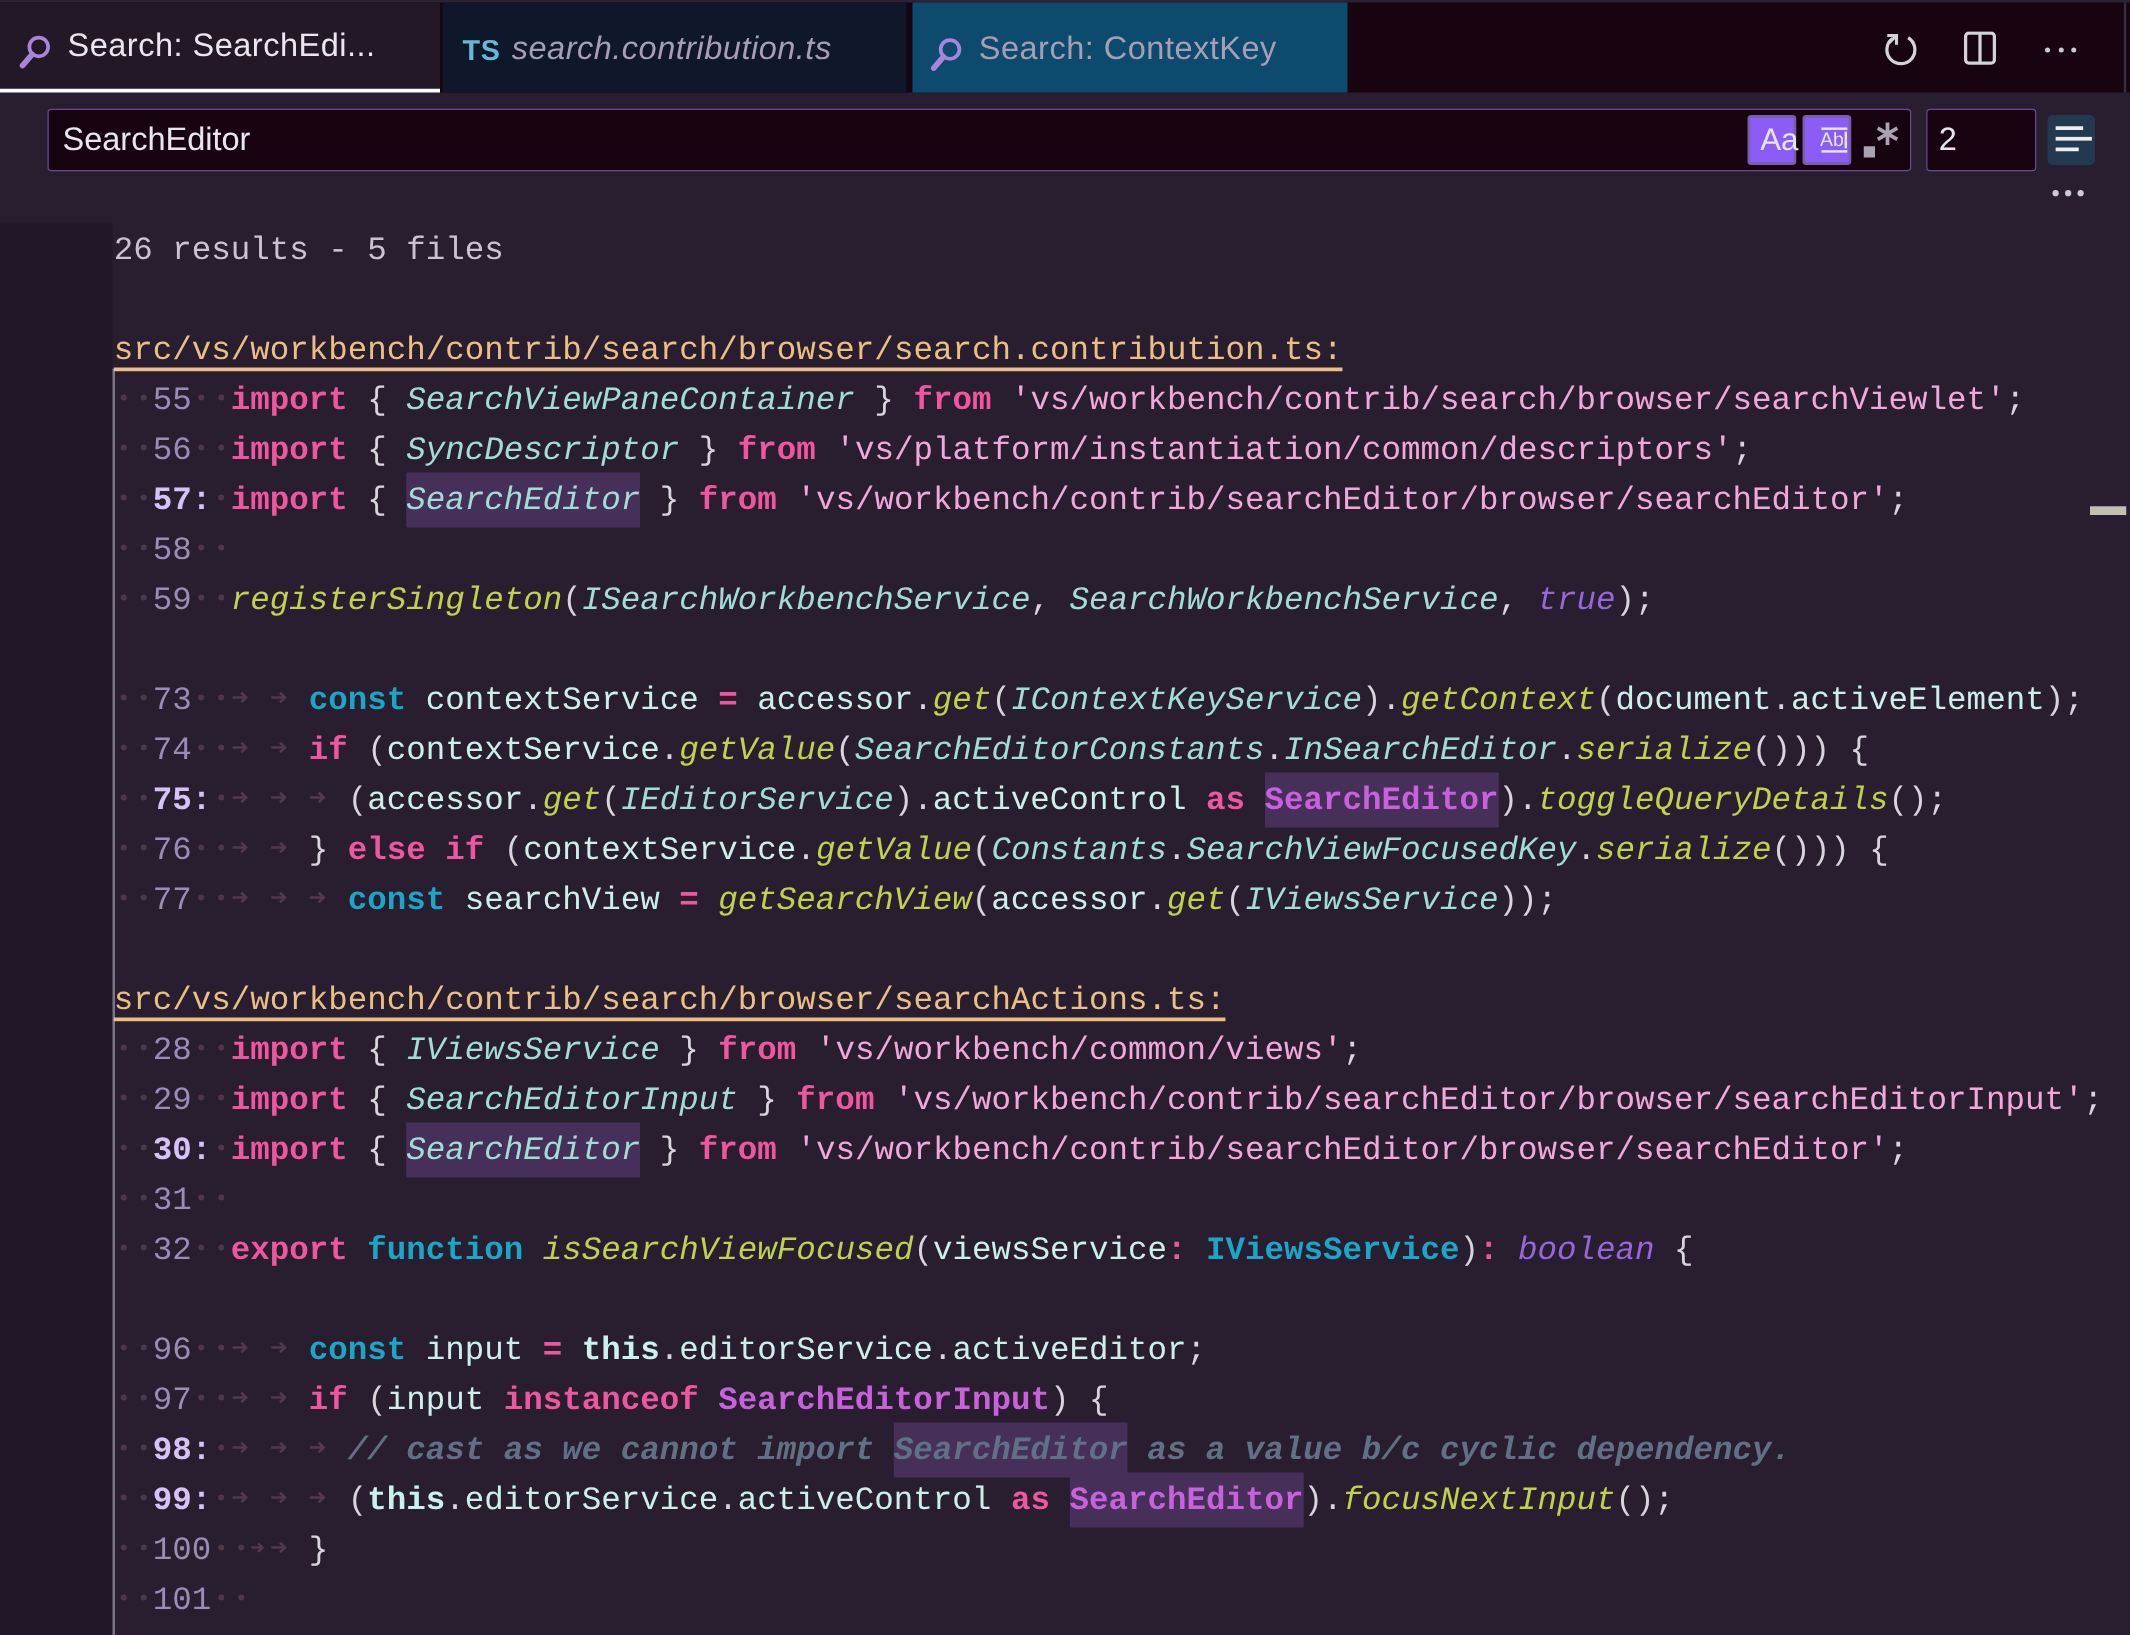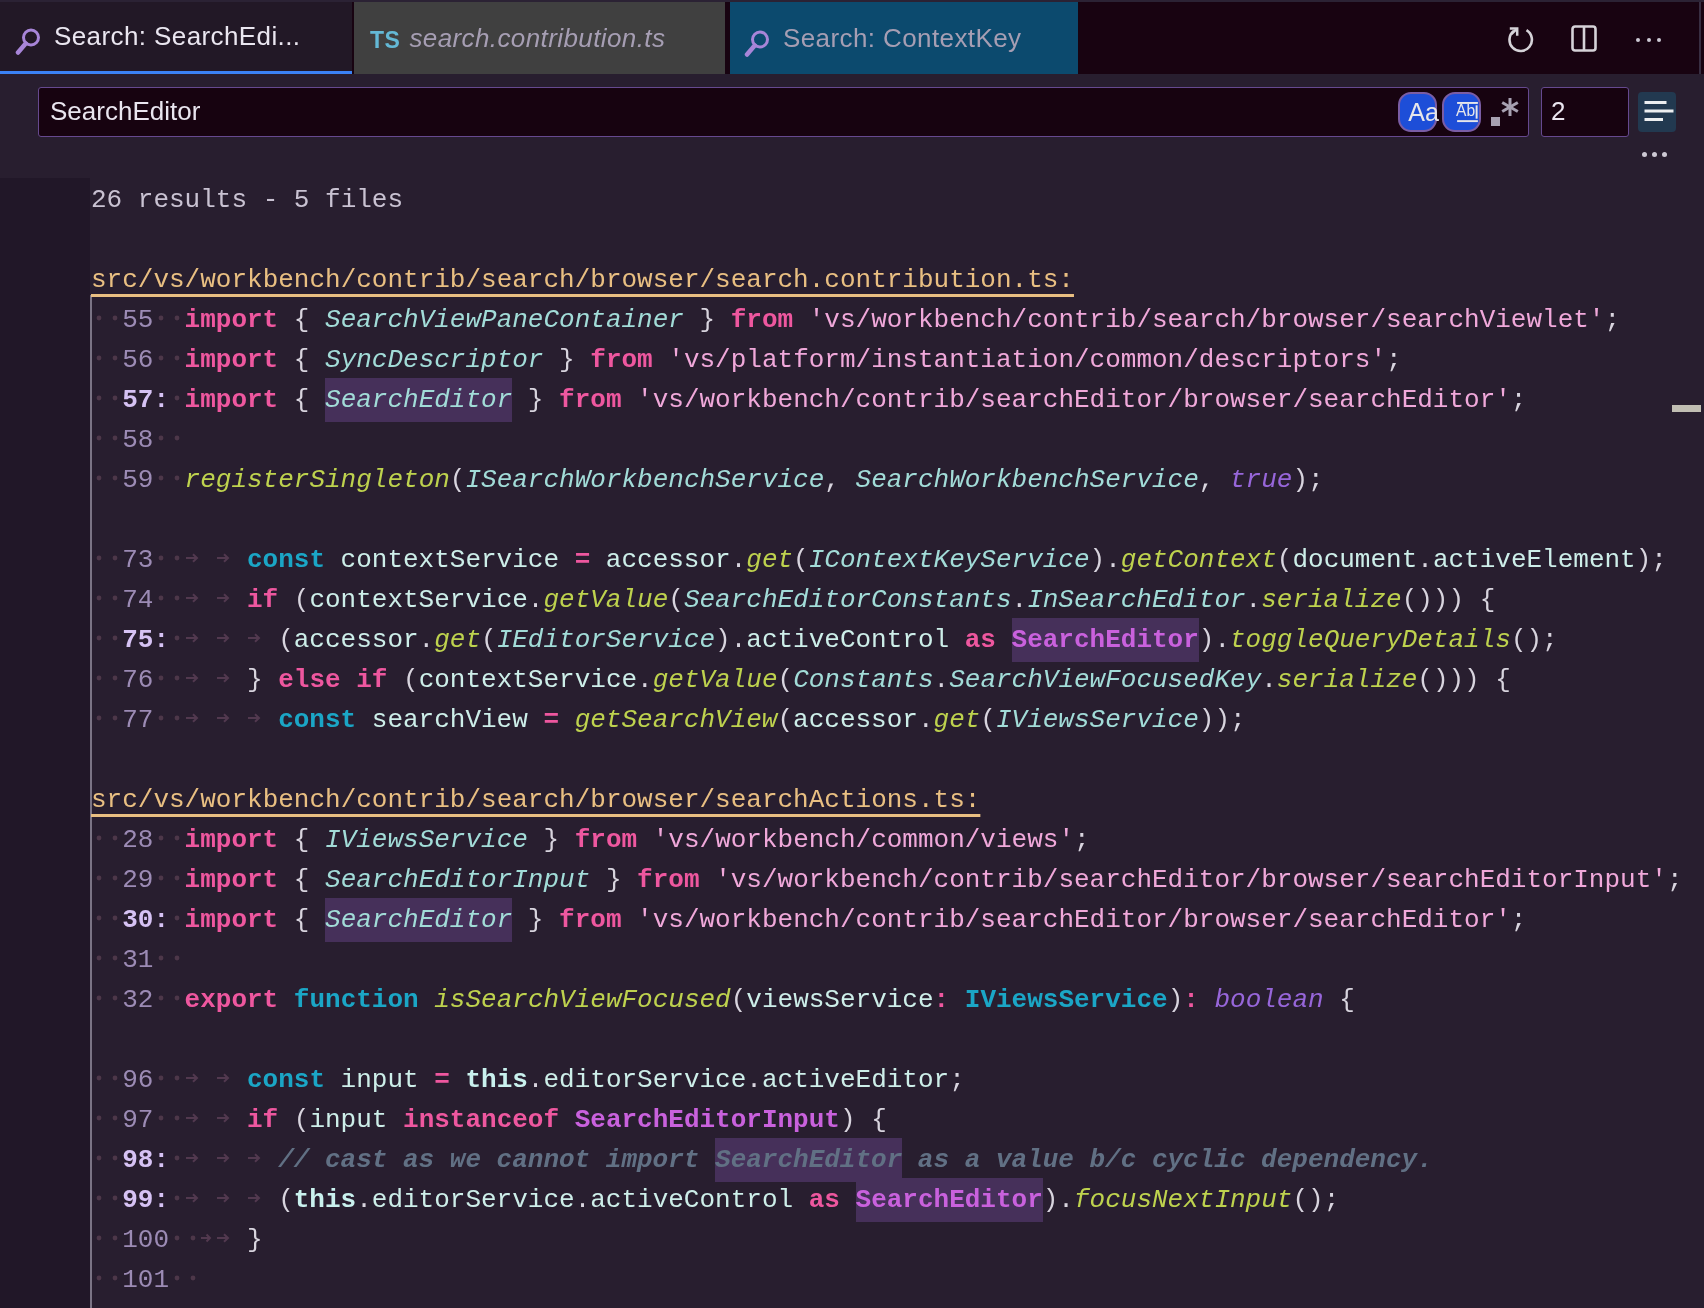--- a/index.html
+++ b/index.html
@@ -3,30 +3,30 @@
 <meta charset="utf-8">
 <style>
 * { margin:0; padding:0; box-sizing:border-box; }
 html,body { width:1704px; height:1308px; overflow:hidden; background:#281e2f;
   font-family:"Liberation Sans", sans-serif; }
 .abs { position:absolute; }
 
 
 #tabbar { position:absolute; left:0; top:0; width:1704px; height:74px; background:#180311; }
 .tab { position:absolute; top:2px; height:72px; display:flex; align-items:center; font-size:26px; letter-spacing:0.4px; }
-#tab1 { left:0; width:352px; background:#221826; border-bottom:3px solid #3b82f6; color:#eae6f0; }
-#tab2 { left:354px; width:371px; background:#404040; color:#a69eb3; }
+#tab1 { left:0; width:352px; background:#221826; border-bottom:3px solid #ffffff; color:#eae6f0; }
+#tab2 { left:354px; width:371px; background:#0f172a; color:#a69eb3; }
 #tab3 { left:730px; width:348px; background:#0c4a6e; color:#a69eb3; }
 
 
 #sbox { position:absolute; left:38px; top:87px; width:1491px; height:50px; background:#170310;
   border:1.5px solid #66498f; border-radius:3px; }
 #sbox .txt { position:absolute; left:11px; top:0; line-height:46px; font-size:26px; color:#e9e5ef; }
-.opt { position:absolute; top:92px; width:39px; height:40px; background:#1d4ed8;
-  border:2px solid #7a5da5; border-radius:13px; display:flex; align-items:center; justify-content:center;padding-left:12px; }
+.opt { position:absolute; top:92px; width:39px; height:40px; background:#8b5cf6;
+  border:2px solid #7a5da5; border-radius:3px; display:flex; align-items:center; justify-content:center;padding-left:12px; }
 #nbox { position:absolute; left:1541px; top:87px; width:88px; height:50px; background:#170310;
   border:1.5px solid #66498f; border-radius:3px; }
 #nbox .txt { position:absolute; left:9px; top:0; line-height:46px; font-size:26px; color:#e9e5ef; }
 #ctxbtn { position:absolute; left:1638px; top:92px; width:38px; height:40px; background:#223950; border-radius:4px; }
 .ddots { position:absolute; width:5px; height:5px; border-radius:50%; background:#cdc9d4; }
 
 
 #gutter { position:absolute; left:0; top:178px; width:90px; height:1130px; background:#211728; }
 #guide { position:absolute; left:90px; top:295px; width:2px; height:1013px; background:#7b7485; }
 #ovdash { position:absolute; left:1672px; top:405px; width:29px; height:7px; background:#c1beb3; }

